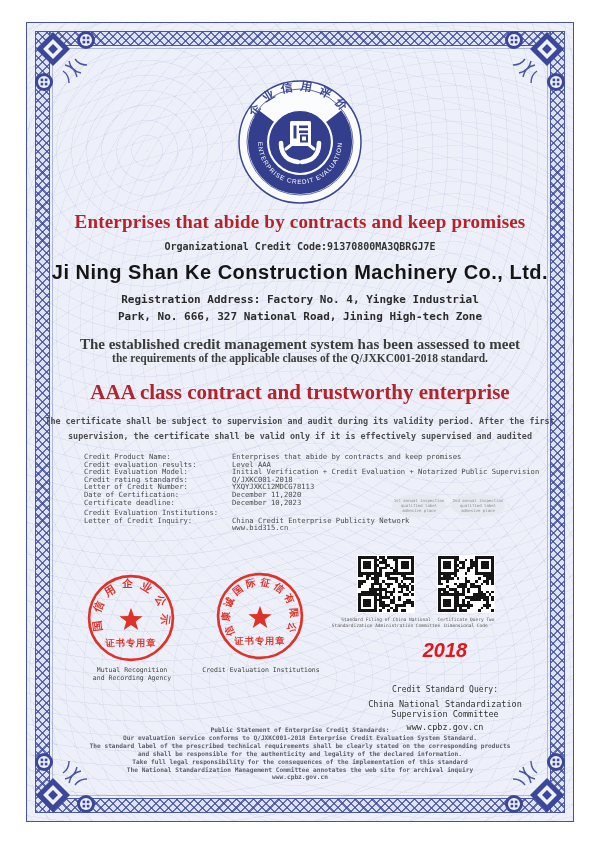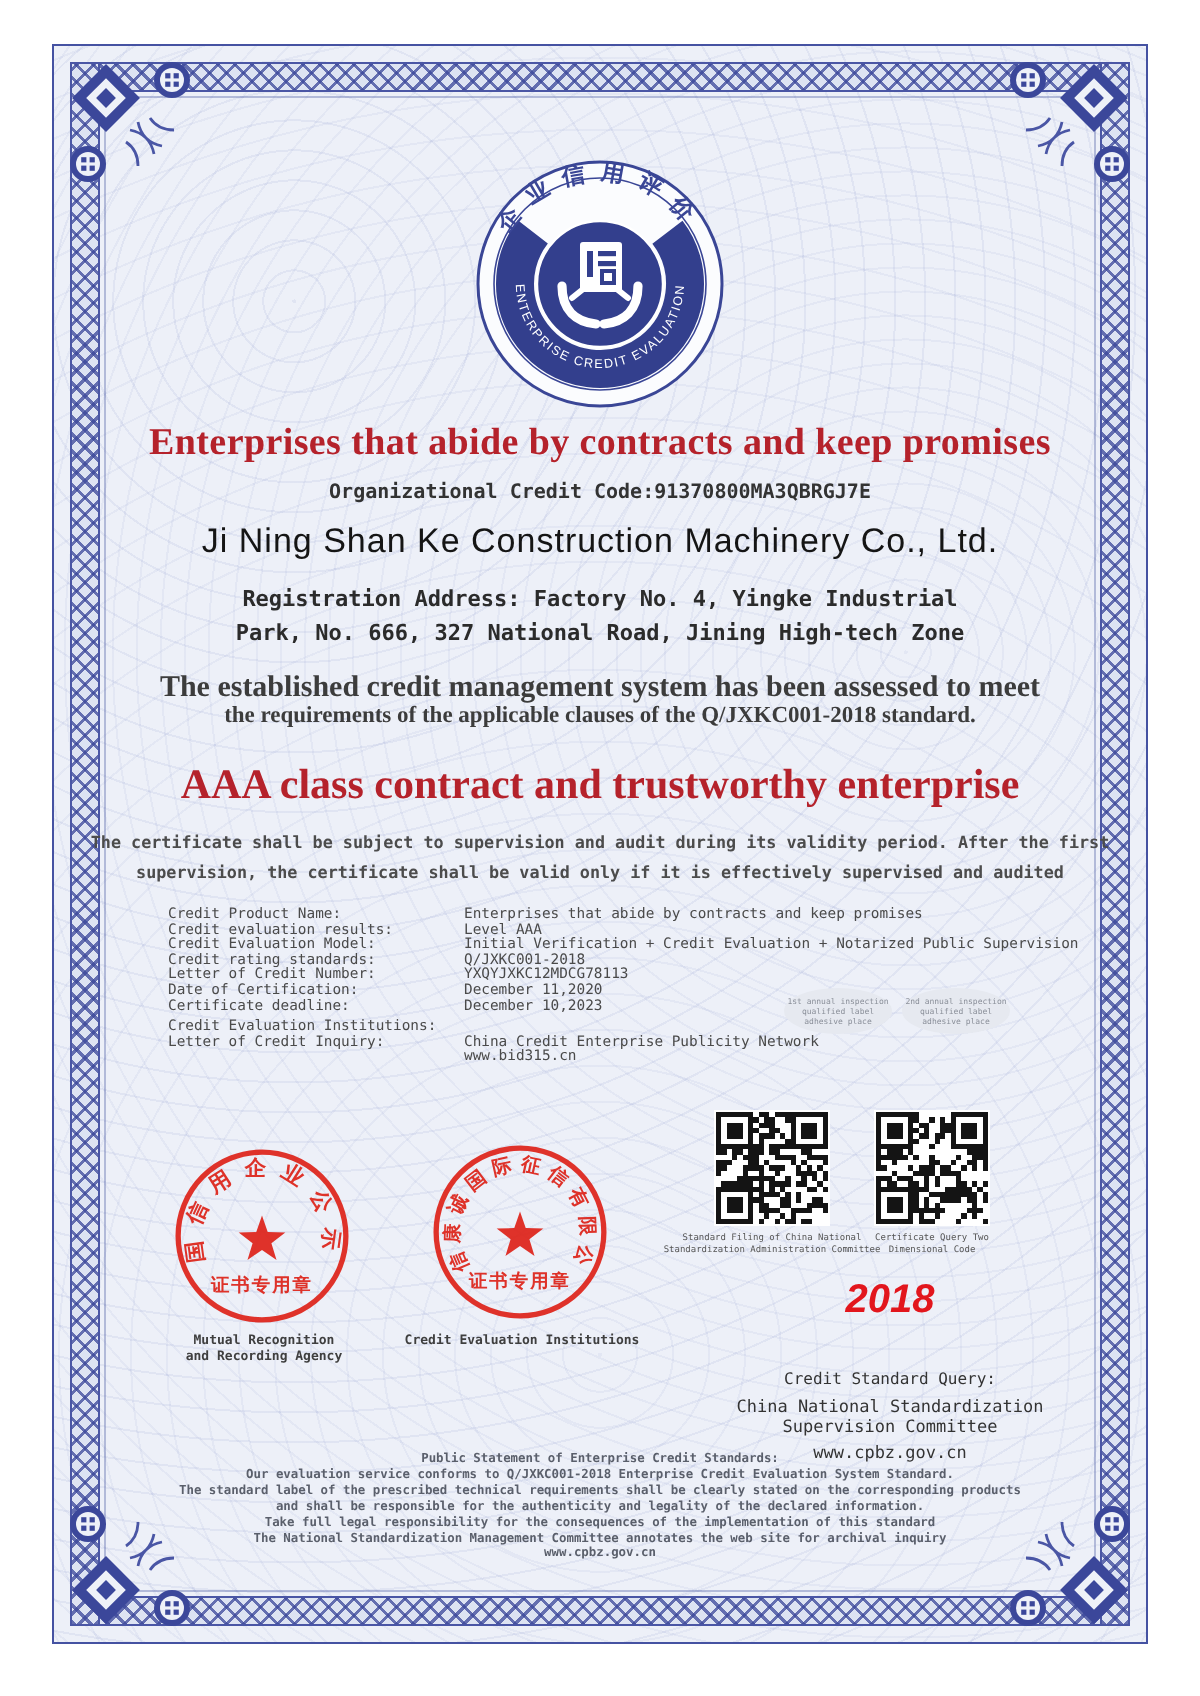--- a/index.html
+++ b/index.html
@@ -36,21 +36,21 @@
   .corner.bl{left:2px;bottom:2px;transform:scaleY(-1);}
   .corner.br{right:2px;bottom:2px;transform:scale(-1,-1);}
 
   
   .abs{position:absolute;}
   .ctr{left:0;right:0;text-align:center;font-weight:bold;}
 
   .emblem{left:234px;top:76px;width:132px;height:132px;}
   .main-title{top:211px;font-size:19px;font-weight:bold;color:#b5222b;letter-spacing:.2px;}
   .org-code{top:241px;font-size:10px;color:#333;}
-  .company{top:261px;font-size:17px;font-weight:normal;color:#151515;letter-spacing:.5px;}
+  .company{top:261px;font-size:20px;font-weight:bold;color:#151515;letter-spacing:.5px;}
   .addr1{top:293px;font-size:11px;color:#2b2b2b;}
   .addr2{top:310px;font-size:11px;color:#2b2b2b;}
   .assess1{top:336px;font-size:15px;color:#3c3c3c;}
   .assess2{top:352px;font-size:11.5px;color:#3c3c3c;}
   .grade{top:380px;font-size:21px;font-weight:bold;color:#b5222b;}
   .sup1{top:416px;font-size:8.4px;color:#4c4c4c;}
   .sup2{top:431px;font-size:8.4px;color:#4c4c4c;}
 
   .details{left:84px;top:453px;width:466px;font-size:7.2px;line-height:7.6px;color:#4a4a4a;}
   .drow{display:flex;}
@@ -61,21 +61,21 @@
   .oval{width:54px;height:23px;border-radius:50%;background:#e6e9f0;
     font-size:4px;line-height:5px;text-align:center;color:#8a8f99;
     display:flex;flex-direction:column;justify-content:center;
     font-family:"DejaVu Sans Mono",monospace;}
   .oval1{left:392px;top:494px;}
   .oval2{left:451px;top:494px;}
 
   .seal{width:90px;height:90px;}
   .seal1{left:86px;top:573px;}
   .seal2{left:215px;top:571px;}
-  .seal-cap{font-size:6.5px;line-height:8px;color:#3f3f3f;text-align:center;font-weight:bold;}
+  .seal-cap{font-size:6.5px;line-height:8px;color:#3f3f3f;text-align:center;}
   .cap1{left:66px;top:666px;width:132px;}
   .cap2{left:190px;top:666px;width:142px;}
 
   .qr{width:56px;height:56px;background:#fff;padding:1px;}
   .qr1{left:357px;top:555px;}
   .qr2{left:437px;top:555px;}
   .qr-cap{font-size:4.5px;line-height:5.6px;color:#555;text-align:center;}
   .qrcap1{left:325px;top:617px;width:122px;}
   .qrcap2{left:406px;top:617px;width:120px;}
 

